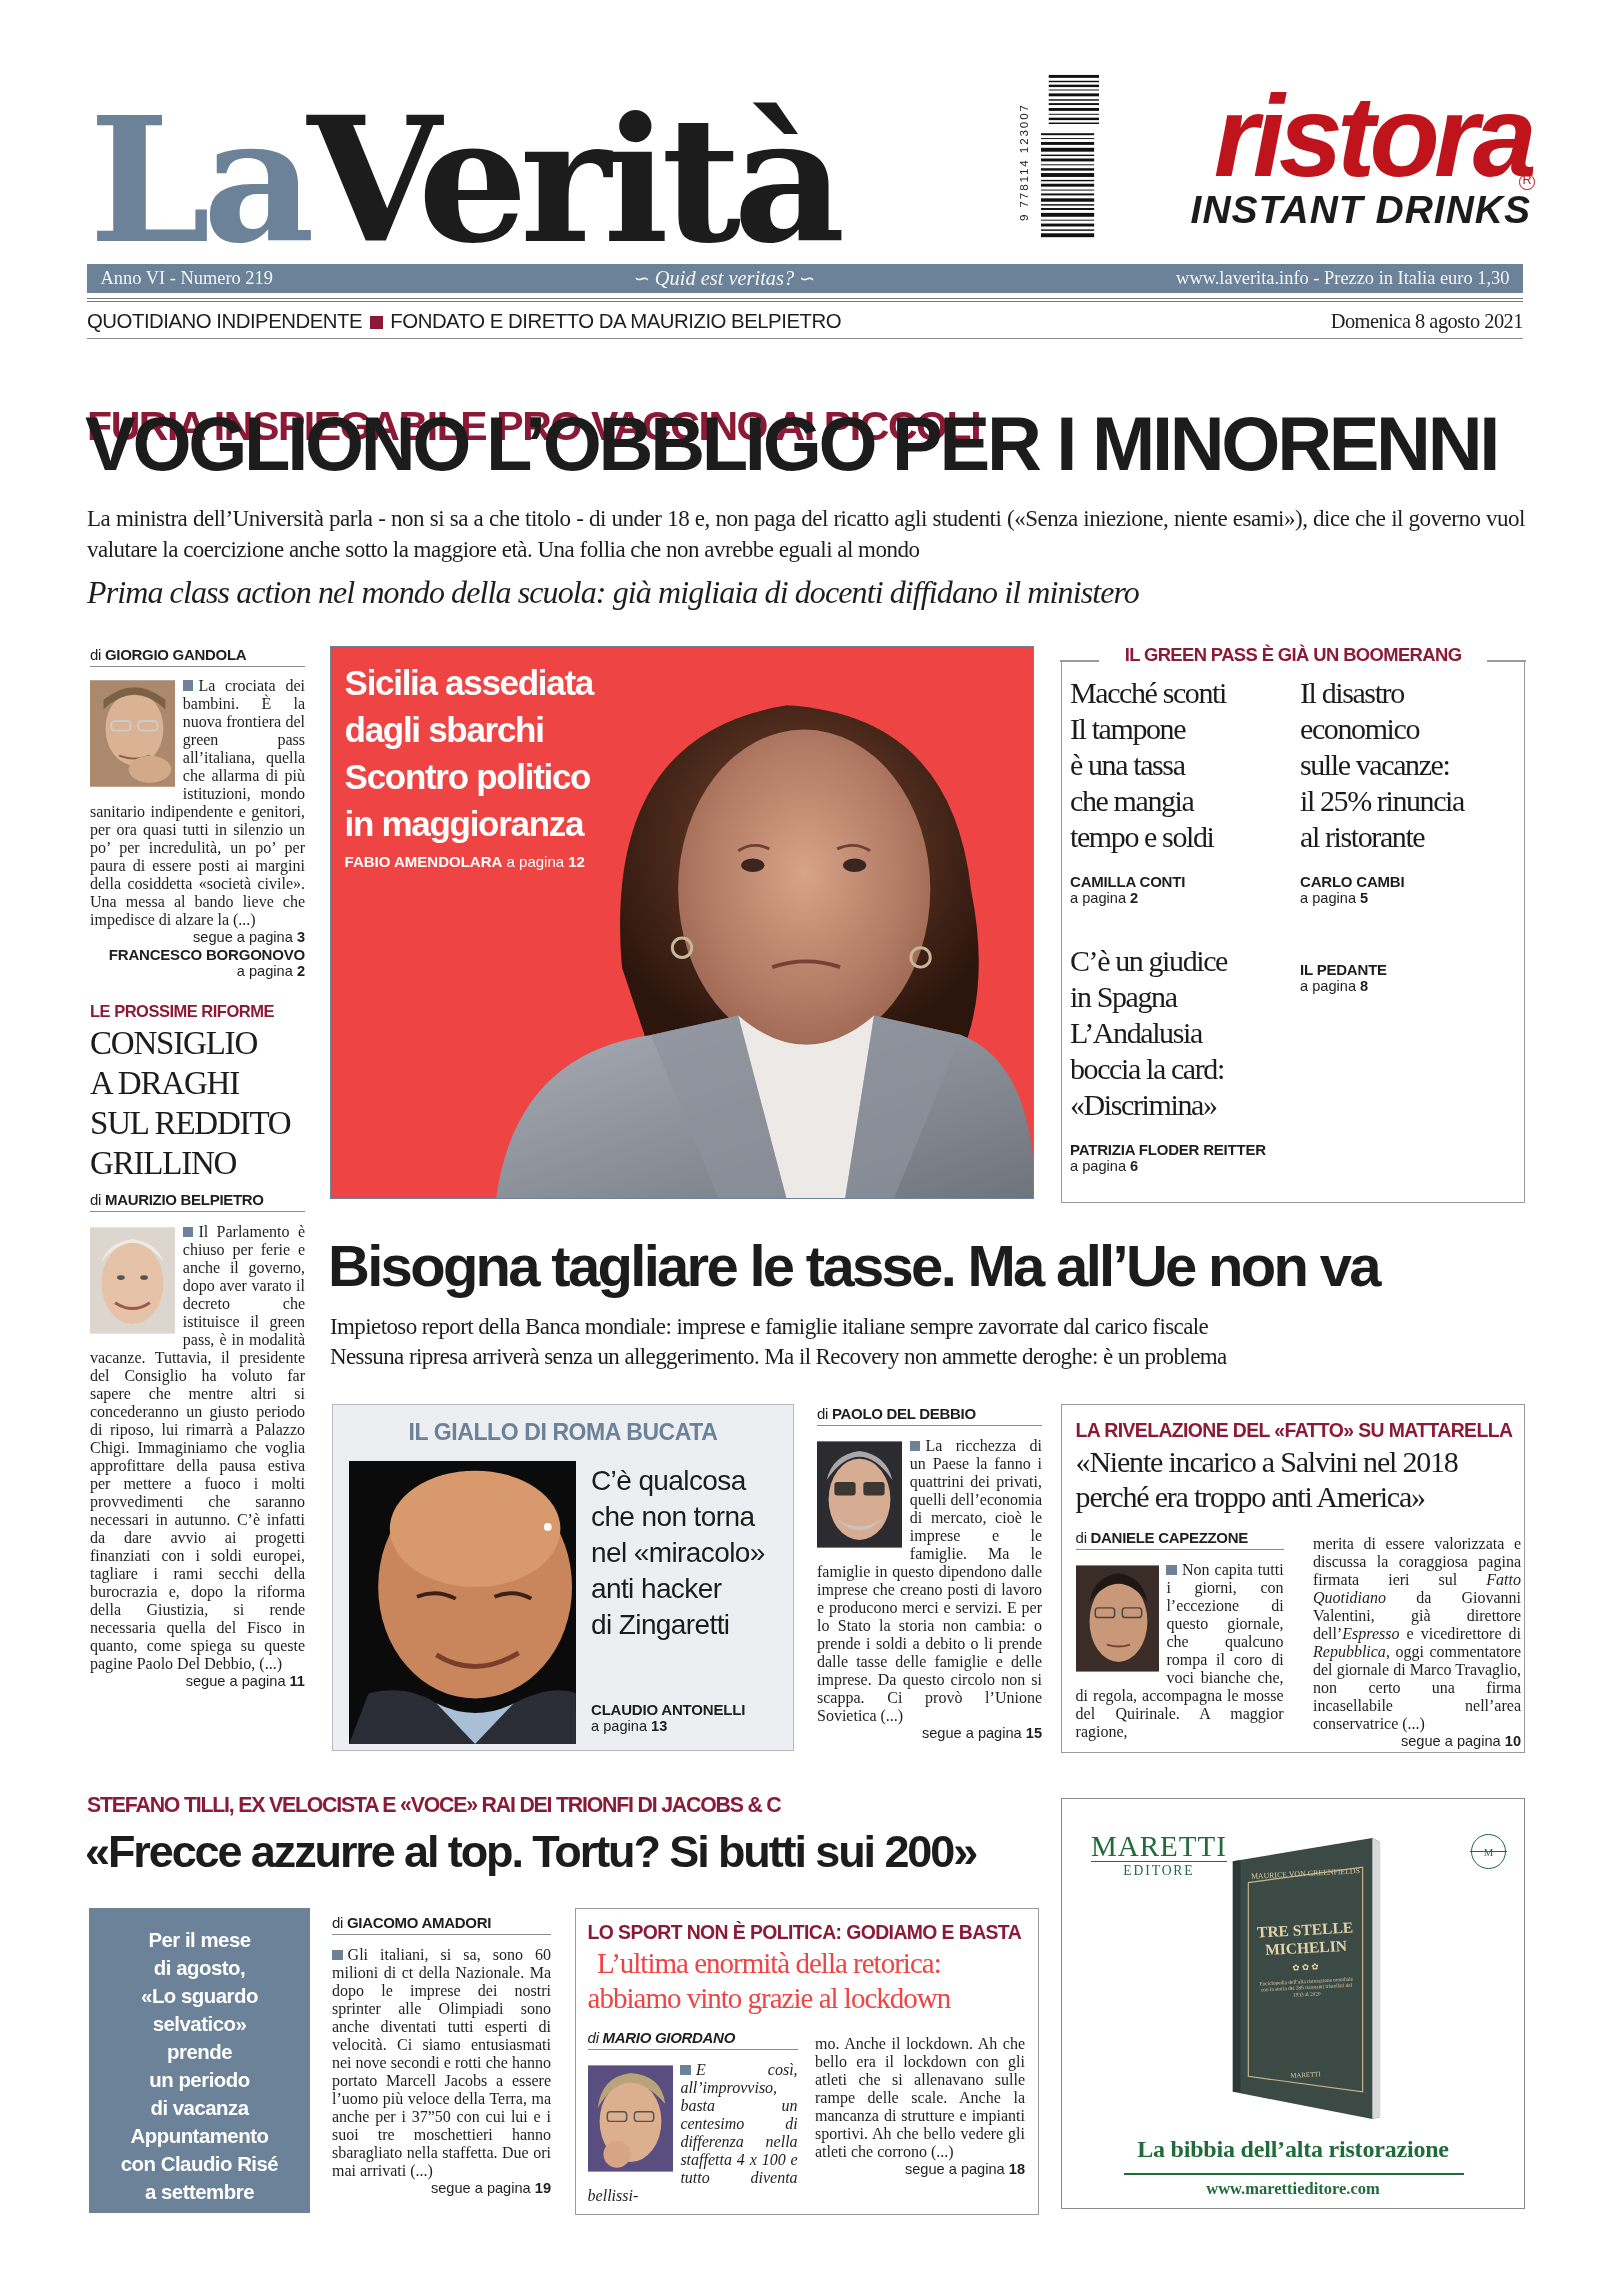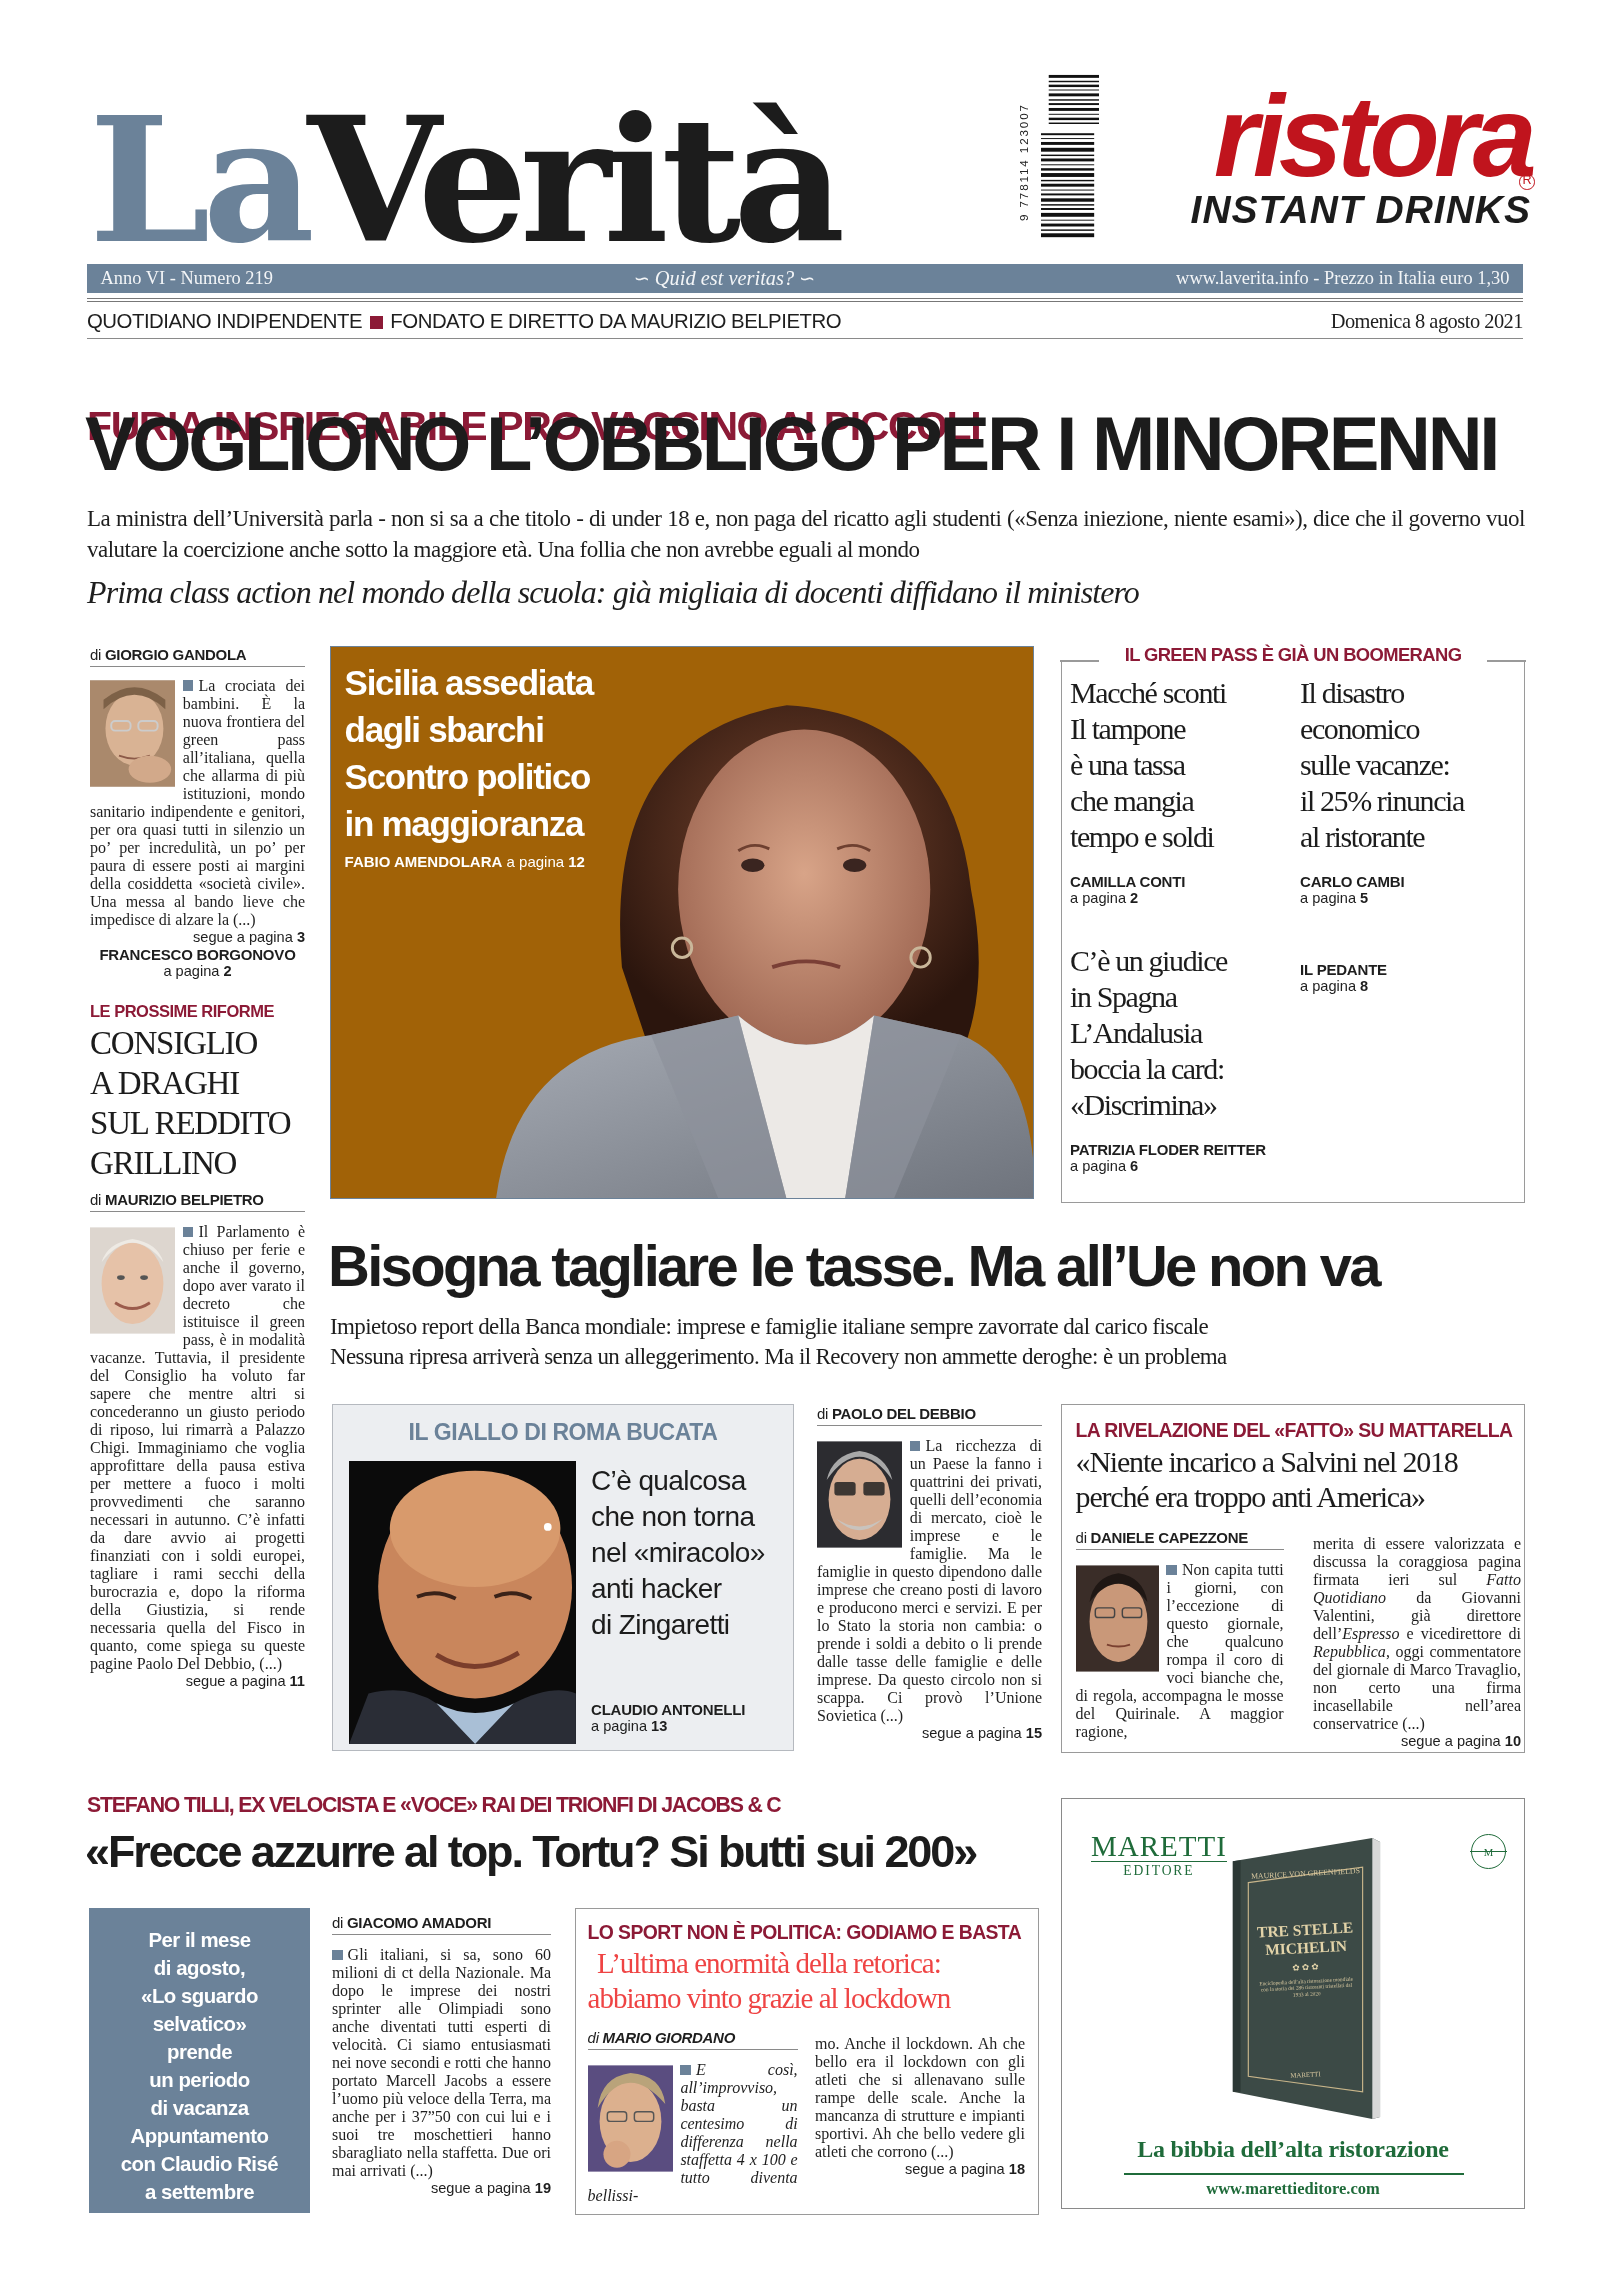--- a/index.html
+++ b/index.html
@@ -46,21 +46,21 @@
   .pg { font-family: "Liberation Sans", sans-serif; font-size: 14.6px; }
 
   .photo { float: left; margin: 3.9px 7.8px 1.9px 0; border: 0; }
 
   .col-left { left: 90px; top: 646px; width: 215px; }
 
   .kicker-sm { font-family: "Liberation Sans", sans-serif; font-weight: bold; font-size: 16.5px; color: #8c1a36; letter-spacing: -0.5px; }
   .left-head { font-family: "Liberation Serif", serif; font-size: 33px; line-height: 40px; letter-spacing: -1.2px; color: #1c1c1c; }
 
   
-  .hero { left: 330px; top: 646px; width: 704px; height: 553px; background: #a16207; border: 1.9px solid #6b8299; overflow: hidden; }
+  .hero { left: 330px; top: 646px; width: 704px; height: 553px; background: #ef4444; border: 1.9px solid #6b8299; overflow: hidden; }
   .hero-title { left: 13.6px; top: 11.6px; font-family: "Liberation Sans", sans-serif; font-weight: bold; font-size: 35px; line-height: 47px; color: #ffffff; letter-spacing: -1.3px; }
   .hero-by { left: 13.6px; top: 206px; color: #fff; font-family: "Liberation Sans", sans-serif; font-size: 15px; }
   .hero-by b { font-weight: bold; }
 
   
   .gp-box { left: 1061px; top: 660px; width: 464px; height: 543px; border: 1.9px solid #9a9a9a; border-top: none; }
   .gp-box:before { content:""; position:absolute; left:-1.9px; top:0; width:41px; height:1.9px; background:#9a9a9a; }
   .gp-box:after { content:""; position:absolute; right:-1.9px; top:0; width:41px; height:1.9px; background:#9a9a9a; }
   .gp-kicker { left: 1099px; top: 644px; width: 388px; text-align: center; font-family: "Liberation Sans", sans-serif; font-weight: bold; font-size: 18.4px; color: #8c1a36; letter-spacing: -0.6px; background: #fff; }
   .gp-item { width: 213px; }
@@ -192,21 +192,21 @@
       <ellipse cx="46" cy="50" rx="30" ry="38" fill="#d9b394"></ellipse>
         <path d="M14 30 Q46 0 78 30 L78 20 Q46 -6 14 20Z" fill="#7d6147"></path>
       <rect x="22" y="42" width="20" height="10" rx="4" fill="none" stroke="#ccc" stroke-width="2"></rect>
         <rect x="50" y="42" width="20" height="10" rx="4" fill="none" stroke="#ccc" stroke-width="2"></rect>
       <path d="M30 78 Q46 84 62 78" stroke="#8c5a48" stroke-width="2" fill="none"></path>
         <ellipse cx="62" cy="92" rx="22" ry="14" fill="#d2a98a"></ellipse>
     </svg>
     <span class="bullet"></span><span>La crociata dei bambini. È la nuova frontiera del green pass all’italiana, quella che allarma di più istituzioni, mondo sanitario indipendente e genitori, per ora quasi tutti in silenzio un po’ per incredulità, un po’ per paura di essere posti ai margini della cosiddetta «società civile». Una messa al bando lieve che impedisce di alzare la (...)</span>
   </div>
   <div class="segue"><span>segue a pagina</span> <b>3</b></div>
-  <div style="text-align:center;">
+  <div style="text-align:right;">
     <div class="author-caps">FRANCESCO BORGONOVO</div>
     <div class="pg"><span>a pagina</span> <b>2</b></div>
   </div>
 
   <div class="kicker-sm" style="margin-top:23px;">LE PROSSIME RIFORME</div>
   <div class="left-head" style="margin-top:1.9px;">
     <div>CONSIGLIO</div>
     <div>A DRAGHI</div>
     <div>SUL REDDITO</div>
     <div>GRILLINO</div>

